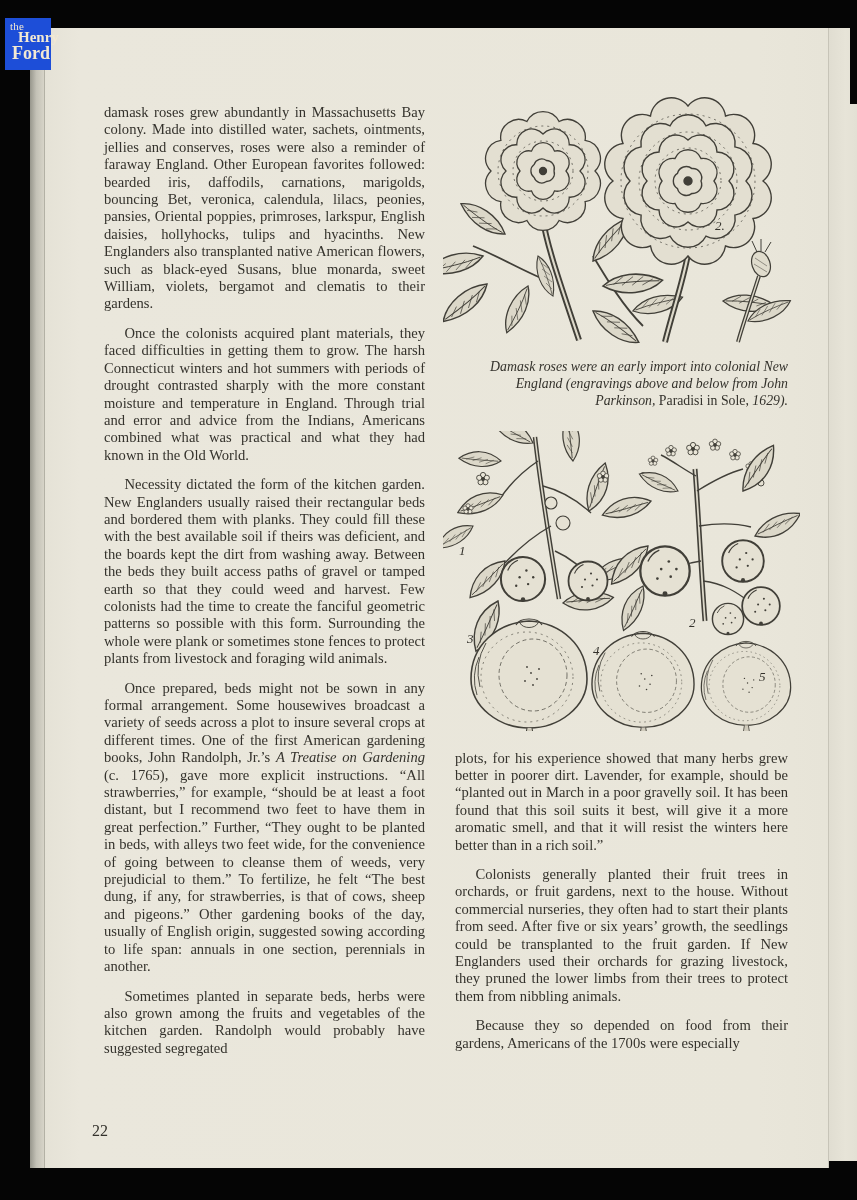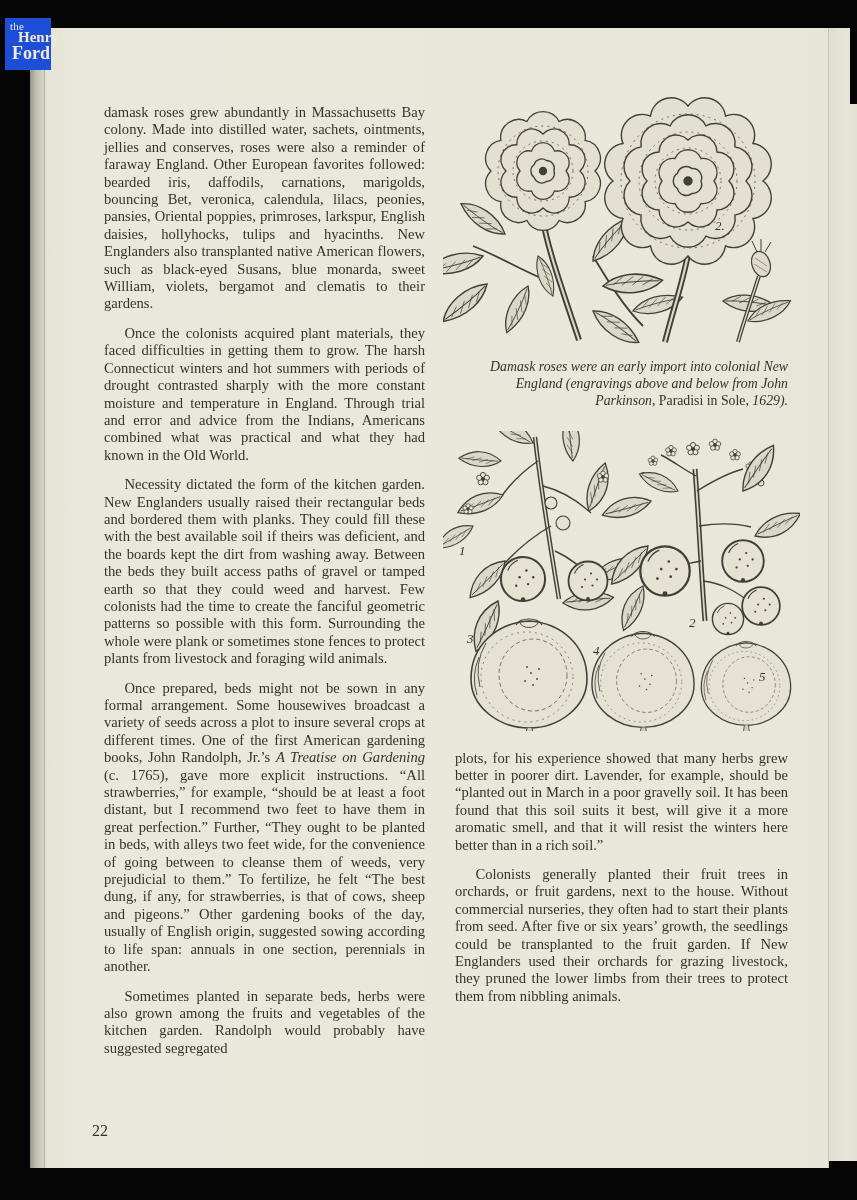--- a/index.html
+++ b/index.html
@@ -235,20 +235,21 @@
         <text class="fig-label" x="24" y="212">3</text>
         <text class="fig-label" x="150" y="224">4</text>
         <text class="fig-label" x="316" y="250">5</text>
       </svg>
     </div>
 
 
     <div class="right-text">
       <p class="first">plots, for his experience showed that many herbs grew better in poorer dirt. Lavender, for example, should be “planted out in March in a poor gravelly soil. It has been found that this soil suits it best, will give it a more aromatic smell, and that it will resist the winters here better than in a rich soil.”</p>
       <p>Colonists generally planted their fruit trees in orchards, or fruit gardens, next to the house. Without commercial nurseries, they often had to start their plants from seed. After five or six years’ growth, the seedlings could be transplanted to the fruit garden. If New Englanders used their orchards for grazing livestock, they pruned the lower limbs from their trees to protect them from nibbling animals.</p>
+      <p>Because they so depended on food from their gardens, Americans of the 1700s were especially</p>
     </div>
   </div>
 
   <div class="pagenum">22</div>
 </div>
 
 <div class="logo">
   <span class="l1">the</span>
   <span class="l2">Henry</span>
   <span class="l3">Ford</span>

